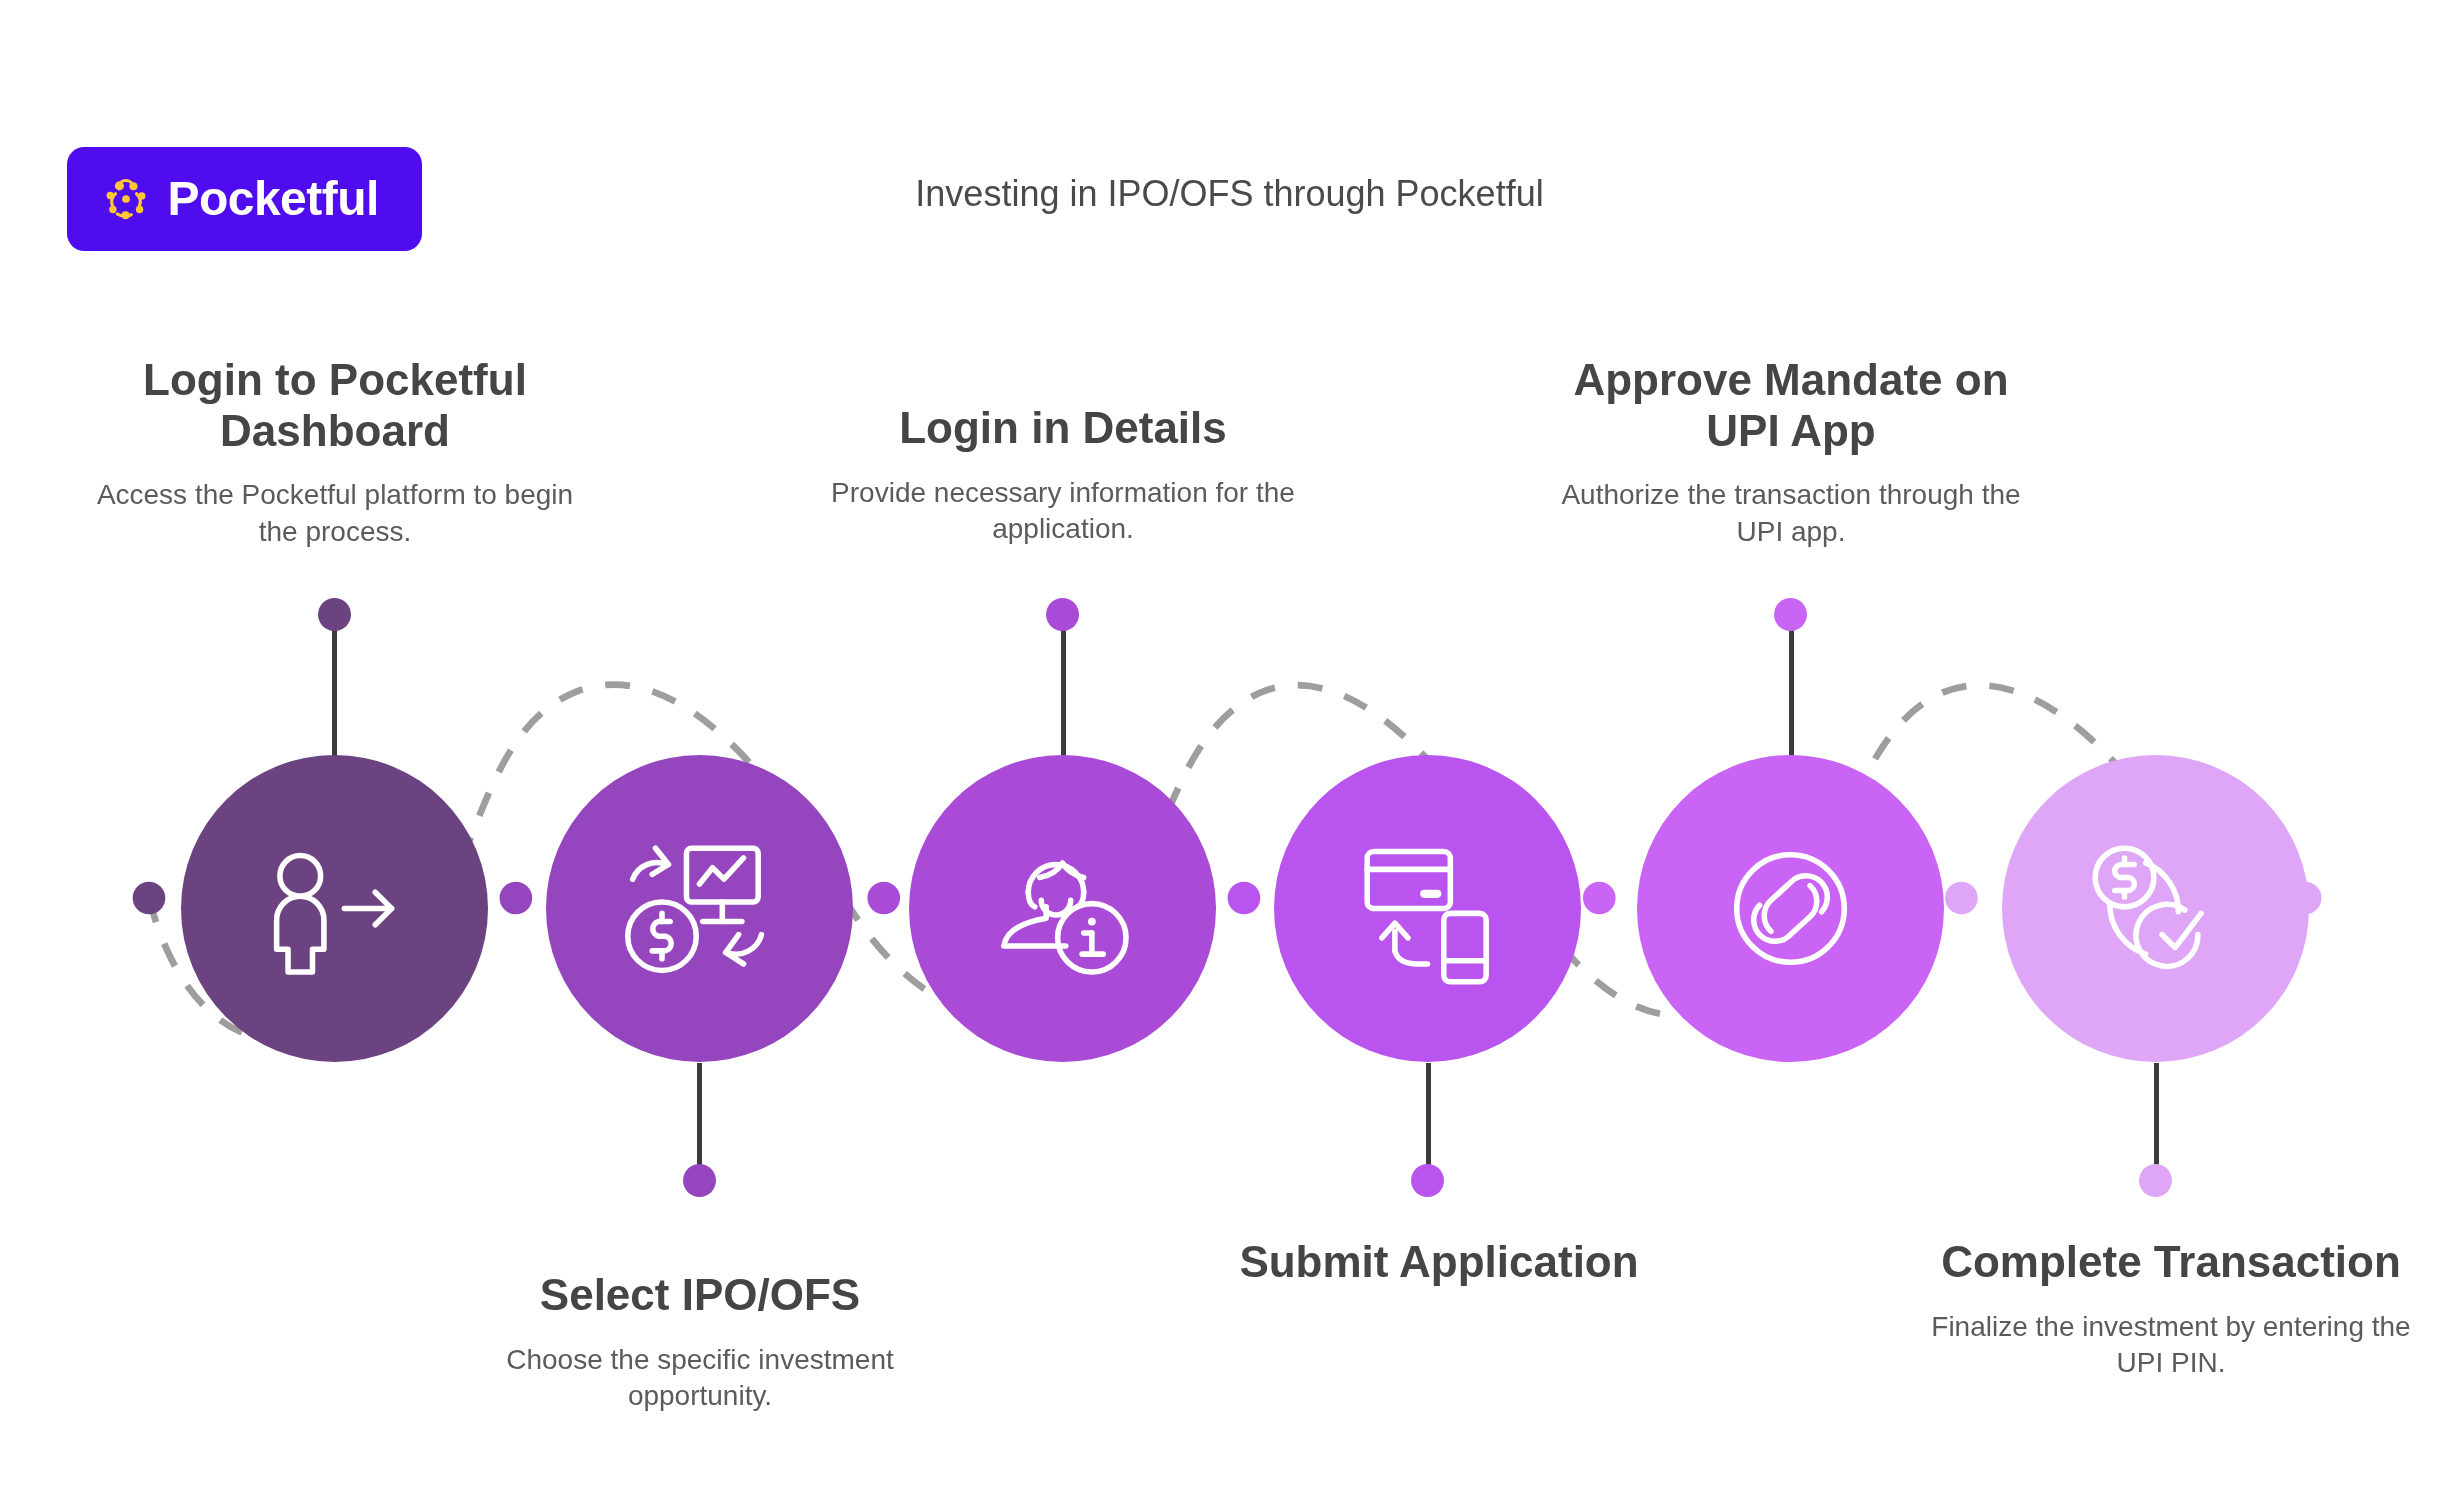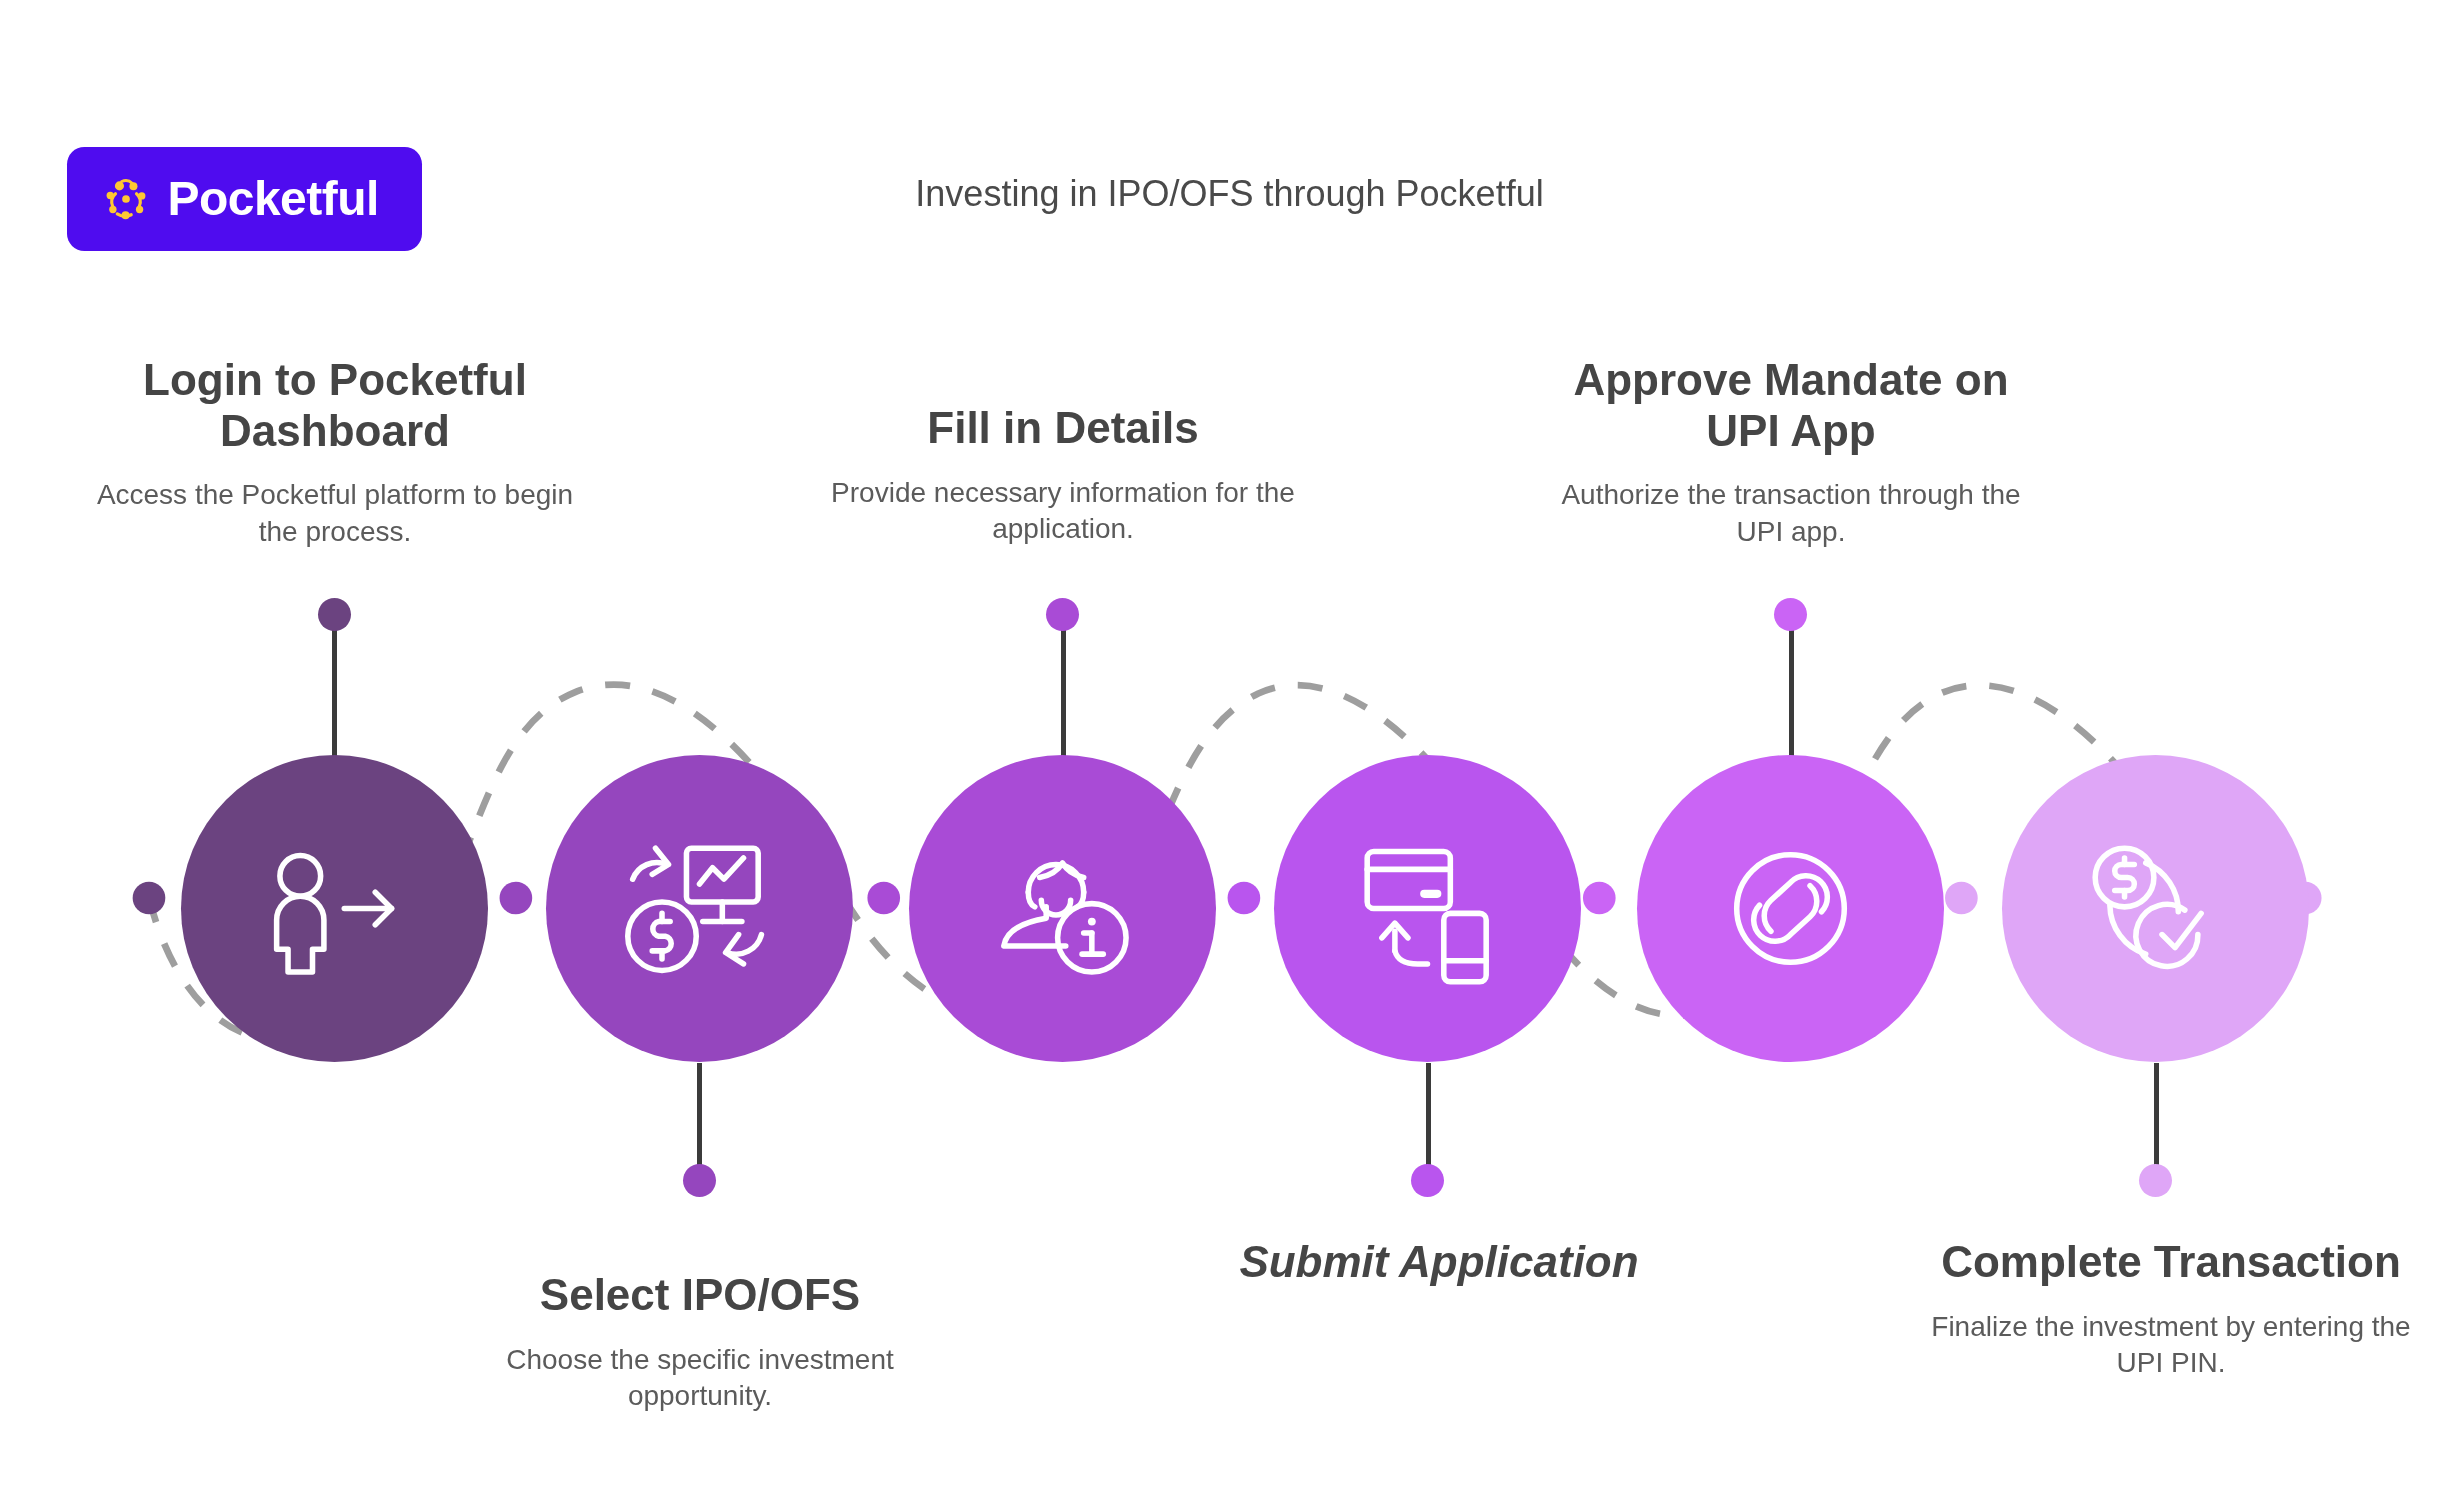--- a/index.html
+++ b/index.html
@@ -238,21 +238,21 @@
         <circle cx="68" cy="68" r="21"></circle>
         <circle cx="68" cy="58" r="2.4" fill="#ffffff" stroke="none"></circle>
         <line x1="68" y1="65" x2="68" y2="78"></line>
         <line x1="62" y1="78" x2="75" y2="78"></line>
         <line x1="63" y1="65" x2="68" y2="65"></line>
       </g>
     </svg>
   </div>
 
   <div class="caption" style="left:813px; top:403px;">
-    <p class="c-title">Fill in Details</p>
+    <p class="c-title">Login in Details</p>
     <p class="c-desc">Provide necessary information for the application.</p>
   </div>
 
   <div class="node" style="left:1274px; top:755px; background:#B955EE;">
     <svg viewBox="0 0 100 100">
       <g fill="none" stroke="#ffffff" stroke-width="3.4" stroke-linecap="round" stroke-linejoin="round">
 
         <rect x="13" y="15" width="51" height="35" rx="4"></rect>
         <line x1="13" y1="26" x2="64" y2="26"></line>
         <line x1="48" y1="41" x2="56" y2="41" stroke-width="5"></line>
@@ -263,21 +263,21 @@
 
         <rect x="60" y="53" width="26" height="42" rx="4"></rect>
         <line x1="60" y1="82" x2="86" y2="82"></line>
       </g>
     </svg>
   </div>
 
   <div class="stem" style="left:1426px; top:1063px; height:117px;"></div>
   <div class="stem-dot" style="left:1411px; top:1164px; background:#B955EE;"></div>
 
-  <div class="caption" style="left:1189px; top:1237px;font-style:italic;">
+  <div class="caption" style="left:1189px; top:1237px;">
     <p class="c-title">Submit Application</p>
   </div>
 
   <div class="stem" style="left:1789px; top:615px; height:144px;"></div>
   <div class="stem-dot" style="left:1774px; top:598px; background:#CA64F5;"></div>
 
   <div class="node" style="left:1637px; top:755px; background:#CA64F5;">
     <svg viewBox="0 0 100 100">
       <g fill="none" stroke="#ffffff" stroke-width="3.4" stroke-linecap="round" stroke-linejoin="round">
         <circle cx="50" cy="50" r="33"></circle>

